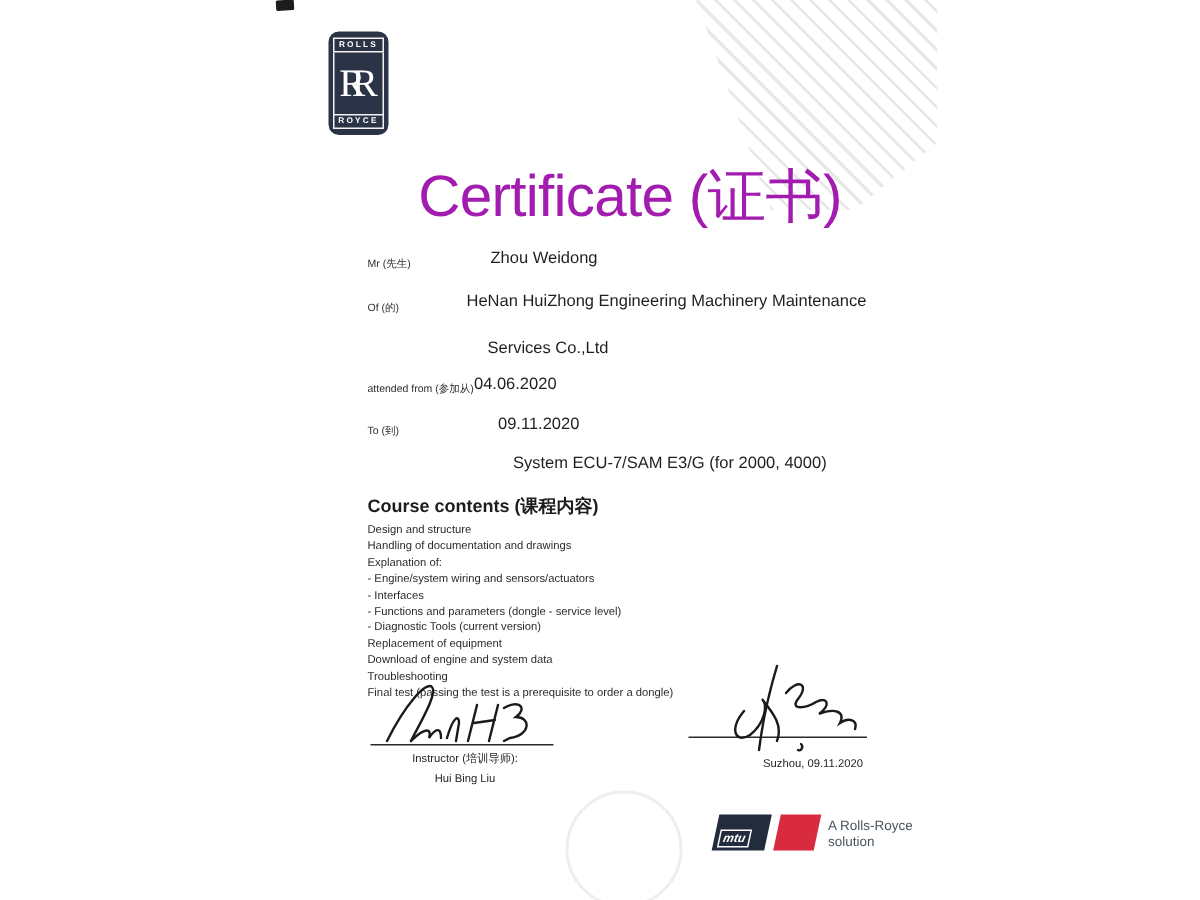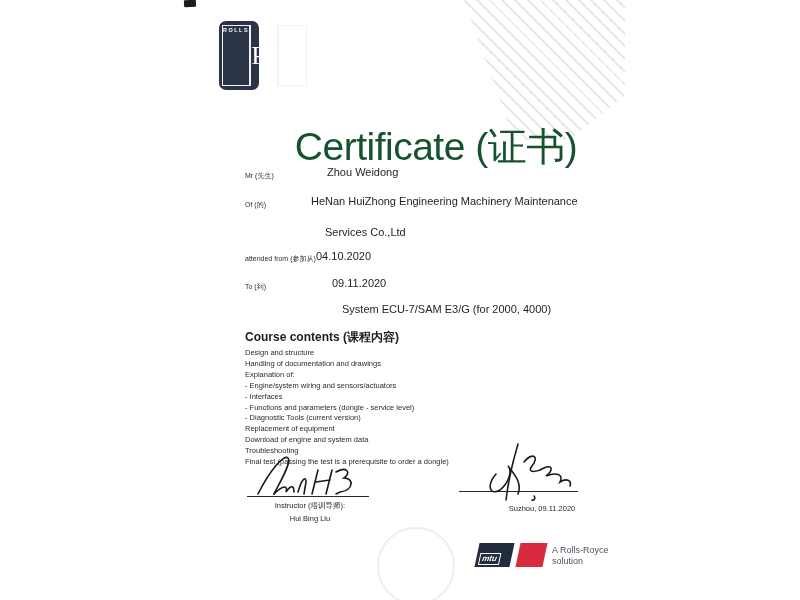--- a/index.html
+++ b/index.html
@@ -10,31 +10,31 @@
   .scan-mark{position:absolute;left:184px;top:0;width:12px;height:7px;background:#1c1c1c;
              transform:rotate(-3deg);border-radius:1px;}
   .stripes{position:absolute;left:440px;top:0;width:185px;height:140px;
            background:repeating-linear-gradient(45deg,rgba(255,255,255,0) 0px,rgba(255,255,255,0) 7px,#e9e9e9 7px,#e9e9e9 9px);
            clip-path:polygon(13% 0%,100% 0%,100% 68%,70% 100%,40% 100%);}
   .stamp{position:absolute;left:377px;top:527px;width:74px;height:74px;border-radius:50%;
          border:2px solid rgba(160,160,160,0.18);}
 
   
   .rr-badge{position:absolute;left:219px;top:21px;width:40px;height:69px;background:#2b3447;
-            border-radius:7px;box-sizing:border-box;padding:4px 3px;display:flex;flex-direction:row;}
+            border-radius:7px;box-sizing:border-box;padding:4px 3px;display:flex;flex-direction:column;}
   .rr-band{border:1px solid #f2f2f2;color:#fff;font-size:5.5px;font-weight:bold;letter-spacing:1.5px;
            text-align:center;padding:1.5px 0 1px 0;line-height:1;}
   .rr-mid{flex:1;border-left:1px solid #f2f2f2;border-right:1px solid #f2f2f2;display:flex;
           align-items:center;justify-content:center;color:#fff;
           font-family:"Liberation Serif",serif;}
   .rr-mono{font-size:26px;line-height:1;letter-spacing:-9px;padding-right:9px;}
 
   
-  .title{position:absolute;left:235px;top:104px;width:370px;margin:16px;text-align:center;
-         font-size:39px;font-weight:400;letter-spacing:-0.5px;color:#14532d;}
+  .title{position:absolute;left:235px;top:104px;width:370px;margin:0;text-align:center;
+         font-size:39px;font-weight:400;letter-spacing:-0.5px;color:#a21caf;}
 
   
   .label{position:absolute;font-size:7px;color:#2e2e2e;white-space:nowrap;}
   .value{position:absolute;font-size:11px;color:#1f1f1f;white-space:nowrap;}
 
   
   .course-heading{position:absolute;left:245px;top:329px;font-size:12px;font-weight:600;color:#1d1d1d;}
   .course-list{position:absolute;left:245px;top:348px;font-size:7.5px;line-height:10.9px;color:#2b2b2b;}
 
   
@@ -71,21 +71,21 @@
   <h1 class="title">Certificate (证书)</h1>
 
   <span class="label" style="left:245px;top:171px;">Mr (先生)</span>
   <span class="value" style="left:311px;top:166px;margin-left:16px;">Zhou Weidong</span>
 
   <span class="label" style="left:245px;top:200px;">Of (的)</span>
   <span class="value" style="left:311px;top:195px;">HeNan HuiZhong Engineering Machinery Maintenance</span>
   <span class="value" style="left:325px;top:226px;text-align:right;">Services Co.,Ltd</span>
 
   <span class="label" style="left:245px;top:254px;">attended from (参加从)</span>
-  <span class="value" style="left:316px;top:250px;">04.10.2020</span>
+  <span class="value" style="left:316px;top:250px;">04.06.2020</span>
 
   <span class="label" style="left:245px;top:282px;">To (到)</span>
   <span class="value" style="left:316px;top:277px;padding-left:16px;">09.11.2020</span>
 
   <span class="value" style="left:318px;top:303px;margin-left:24px;">System ECU-7/SAM E3/G (for 2000, 4000)</span>
 
   <div class="course-heading">Course contents (课程内容)</div>
   <div class="course-list">
     <div>Design and structure</div>
     <div>Handling of documentation and drawings</div>

